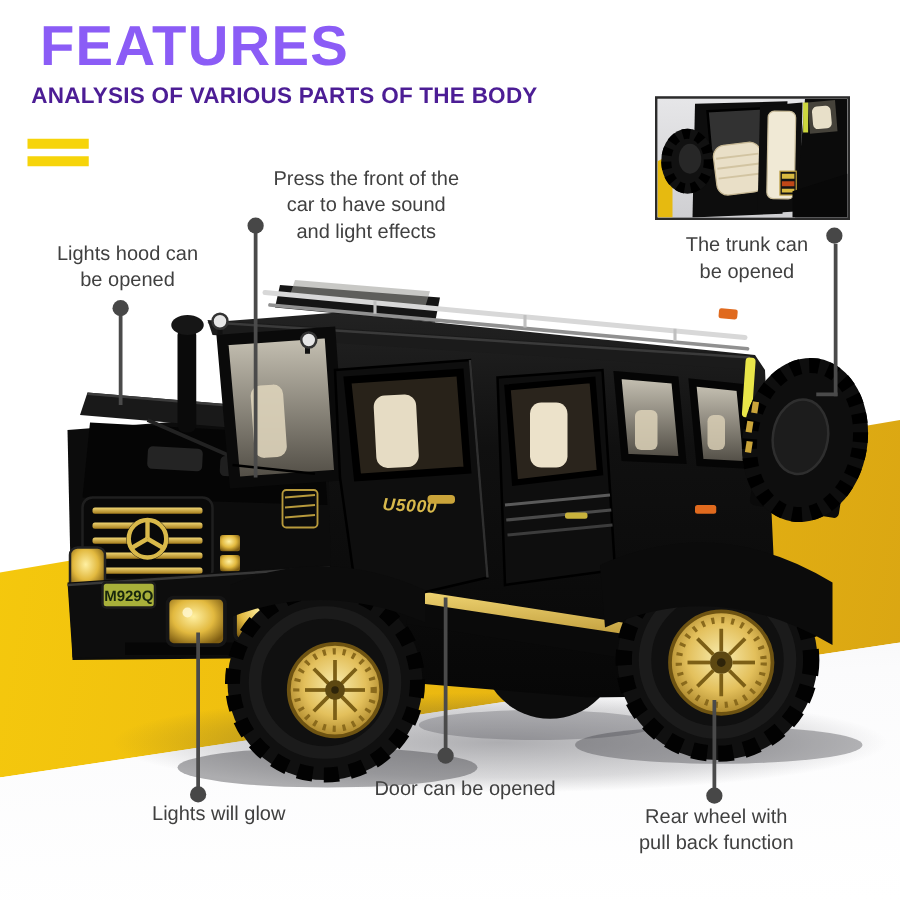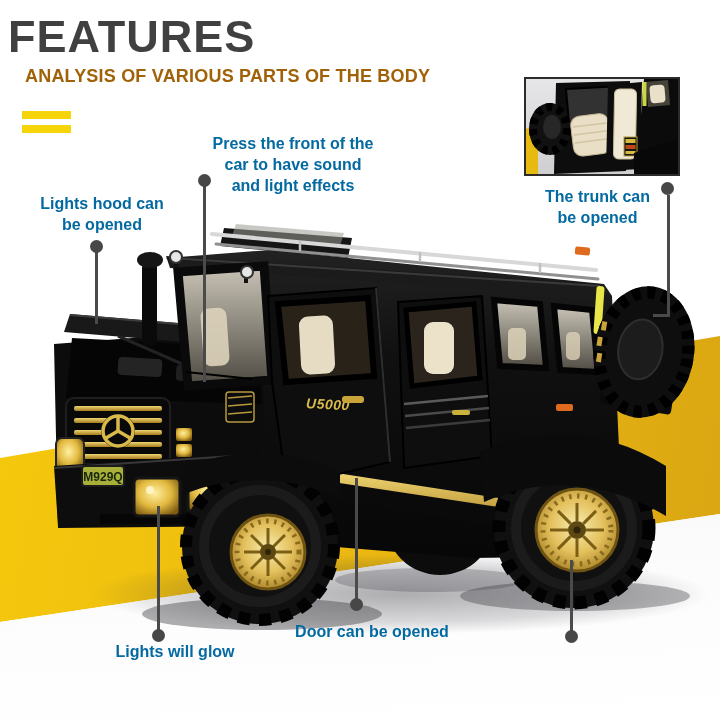--- a/index.html
+++ b/index.html
@@ -6,28 +6,28 @@
   .stage{position:relative;width:720px;height:720px;overflow:hidden;background:#ffffff;
          font-family:"Liberation Sans",sans-serif;}
   
   .band{position:absolute;inset:0;
         background:linear-gradient(100deg,#f6cb0c 0%,#eebc10 45%,#d9a513 100%);
         clip-path:polygon(0 458px,720px 336px,720px 514px,0 622px);}
   .floor{position:absolute;inset:0;
         background:linear-gradient(178deg,#d8d8db 38%,#ececee 55%,#fbfbfc 75%,#ffffff 100%);
         clip-path:polygon(0 622px,720px 514px,720px 720px,0 720px);}
   
-  .title{position:absolute;left:8px;top:14px;font-size:45px;line-height:46px;font-weight:bold;
-         letter-spacing:1px;color:#404040;}
-  .subtitle{position:absolute;left:25px;top:66px;font-size:18px;font-weight:bold;color:#a16207;
+  .title{position:absolute;left:32px;top:14px;font-size:45px;line-height:46px;font-weight:bold;
+         letter-spacing:1px;color:#8b5cf6;}
+  .subtitle{position:absolute;left:25px;top:66px;font-size:18px;font-weight:bold;color:#4c1d95;
          letter-spacing:.2px;}
   .bar{position:absolute;left:22px;width:49px;height:8px;background:#f6d40a;}
   .bar1{top:111px}.bar2{top:125px}
   
-  .callout{position:absolute;font-size:16px;line-height:21px;font-weight:bold;color:#0369a1;
+  .callout{position:absolute;font-size:16px;line-height:21px;font-weight:normal;color:#404040;
            text-align:center;white-space:pre-line;}
   .line{position:absolute;width:3px;background:#4a4a4a;}
   .hline{position:absolute;height:3px;background:#4a4a4a;}
   .dot{position:absolute;width:13px;height:13px;border-radius:50%;background:#474747;}
   .co-press{left:193px;top:133px;width:200px;}
   .co-hood{left:27px;top:193px;width:150px;}
   .co-trunk{left:525px;top:186px;width:145px;}
   .co-lights{left:92px;top:641px;width:166px;}
   .co-door{left:282px;top:621px;width:180px;}
   .co-rear{left:488px;top:643px;width:170px;}
@@ -343,14 +343,16 @@
 
   <div class="callout co-press">Press the front of the
 car to have sound
 and light effects</div>
   <div class="callout co-hood">Lights hood can
 be opened</div>
   <div class="callout co-trunk">The trunk can
 be opened</div>
   <div class="callout co-lights">Lights will glow</div>
   <div class="callout co-door">Door can be opened</div>
+  <div class="callout co-rear">Rear wheel with
+pull back function</div>
 
 </div>
 
 </body></html>

